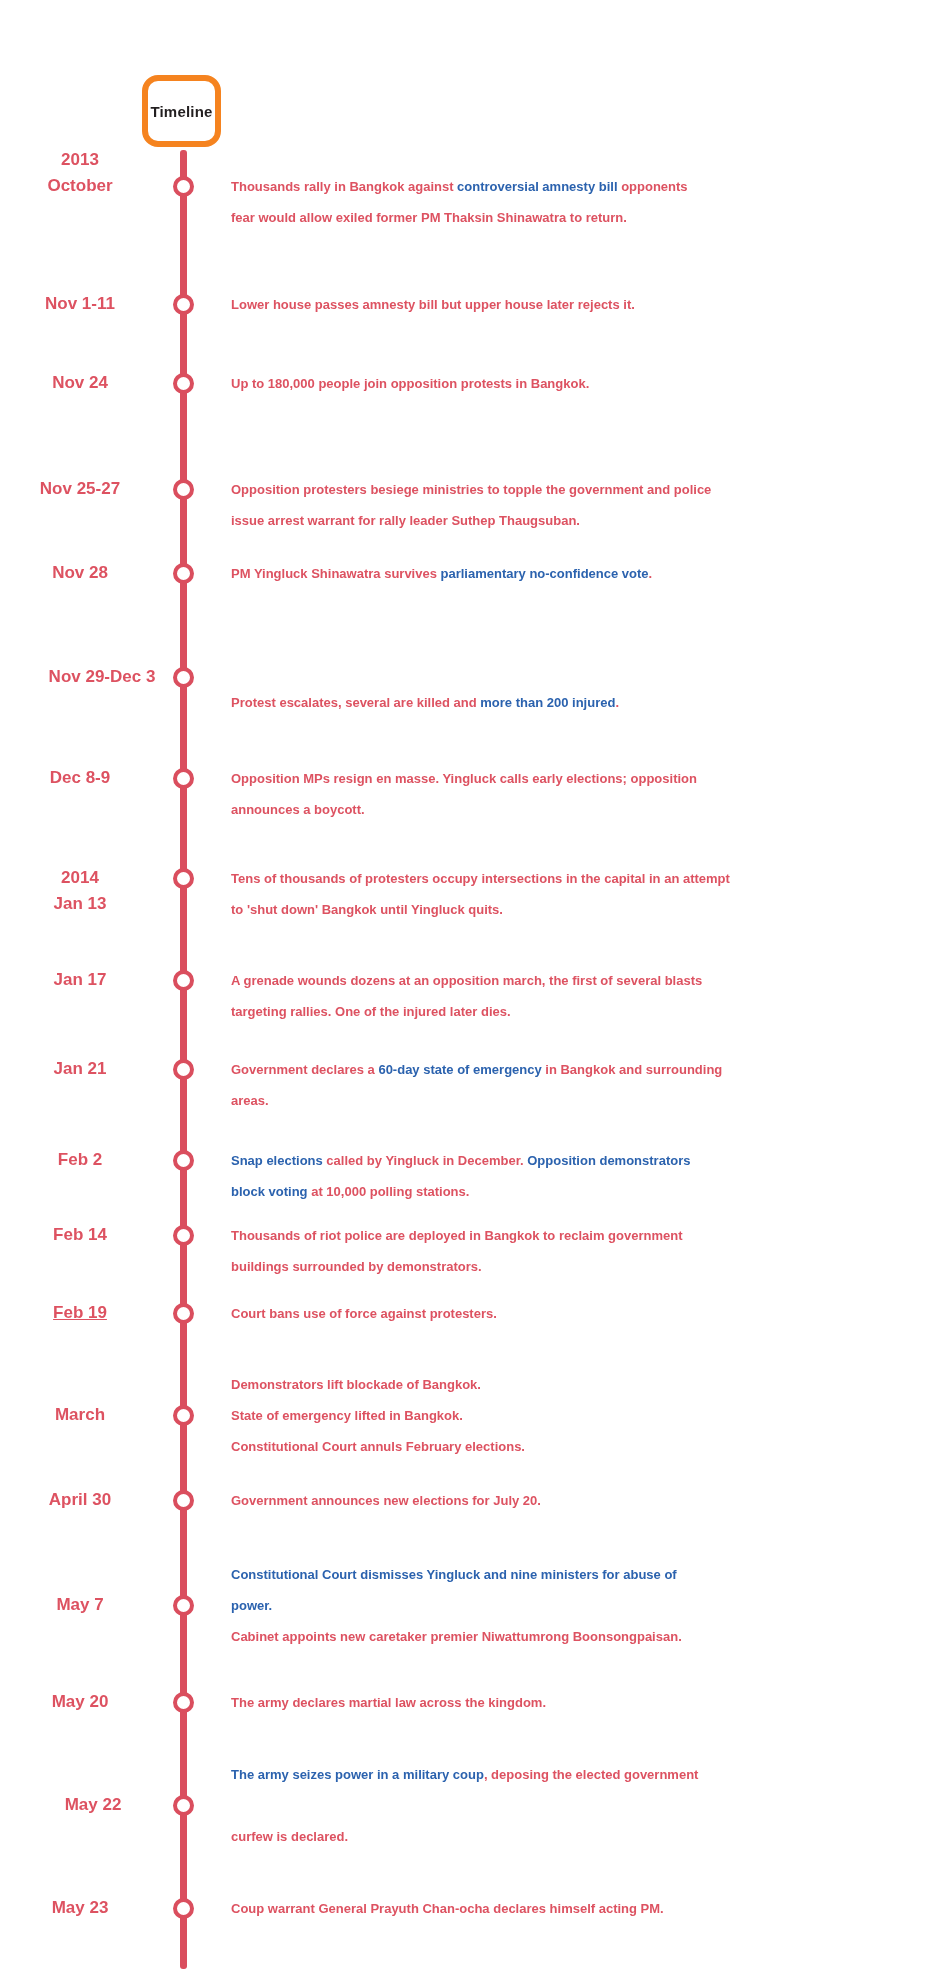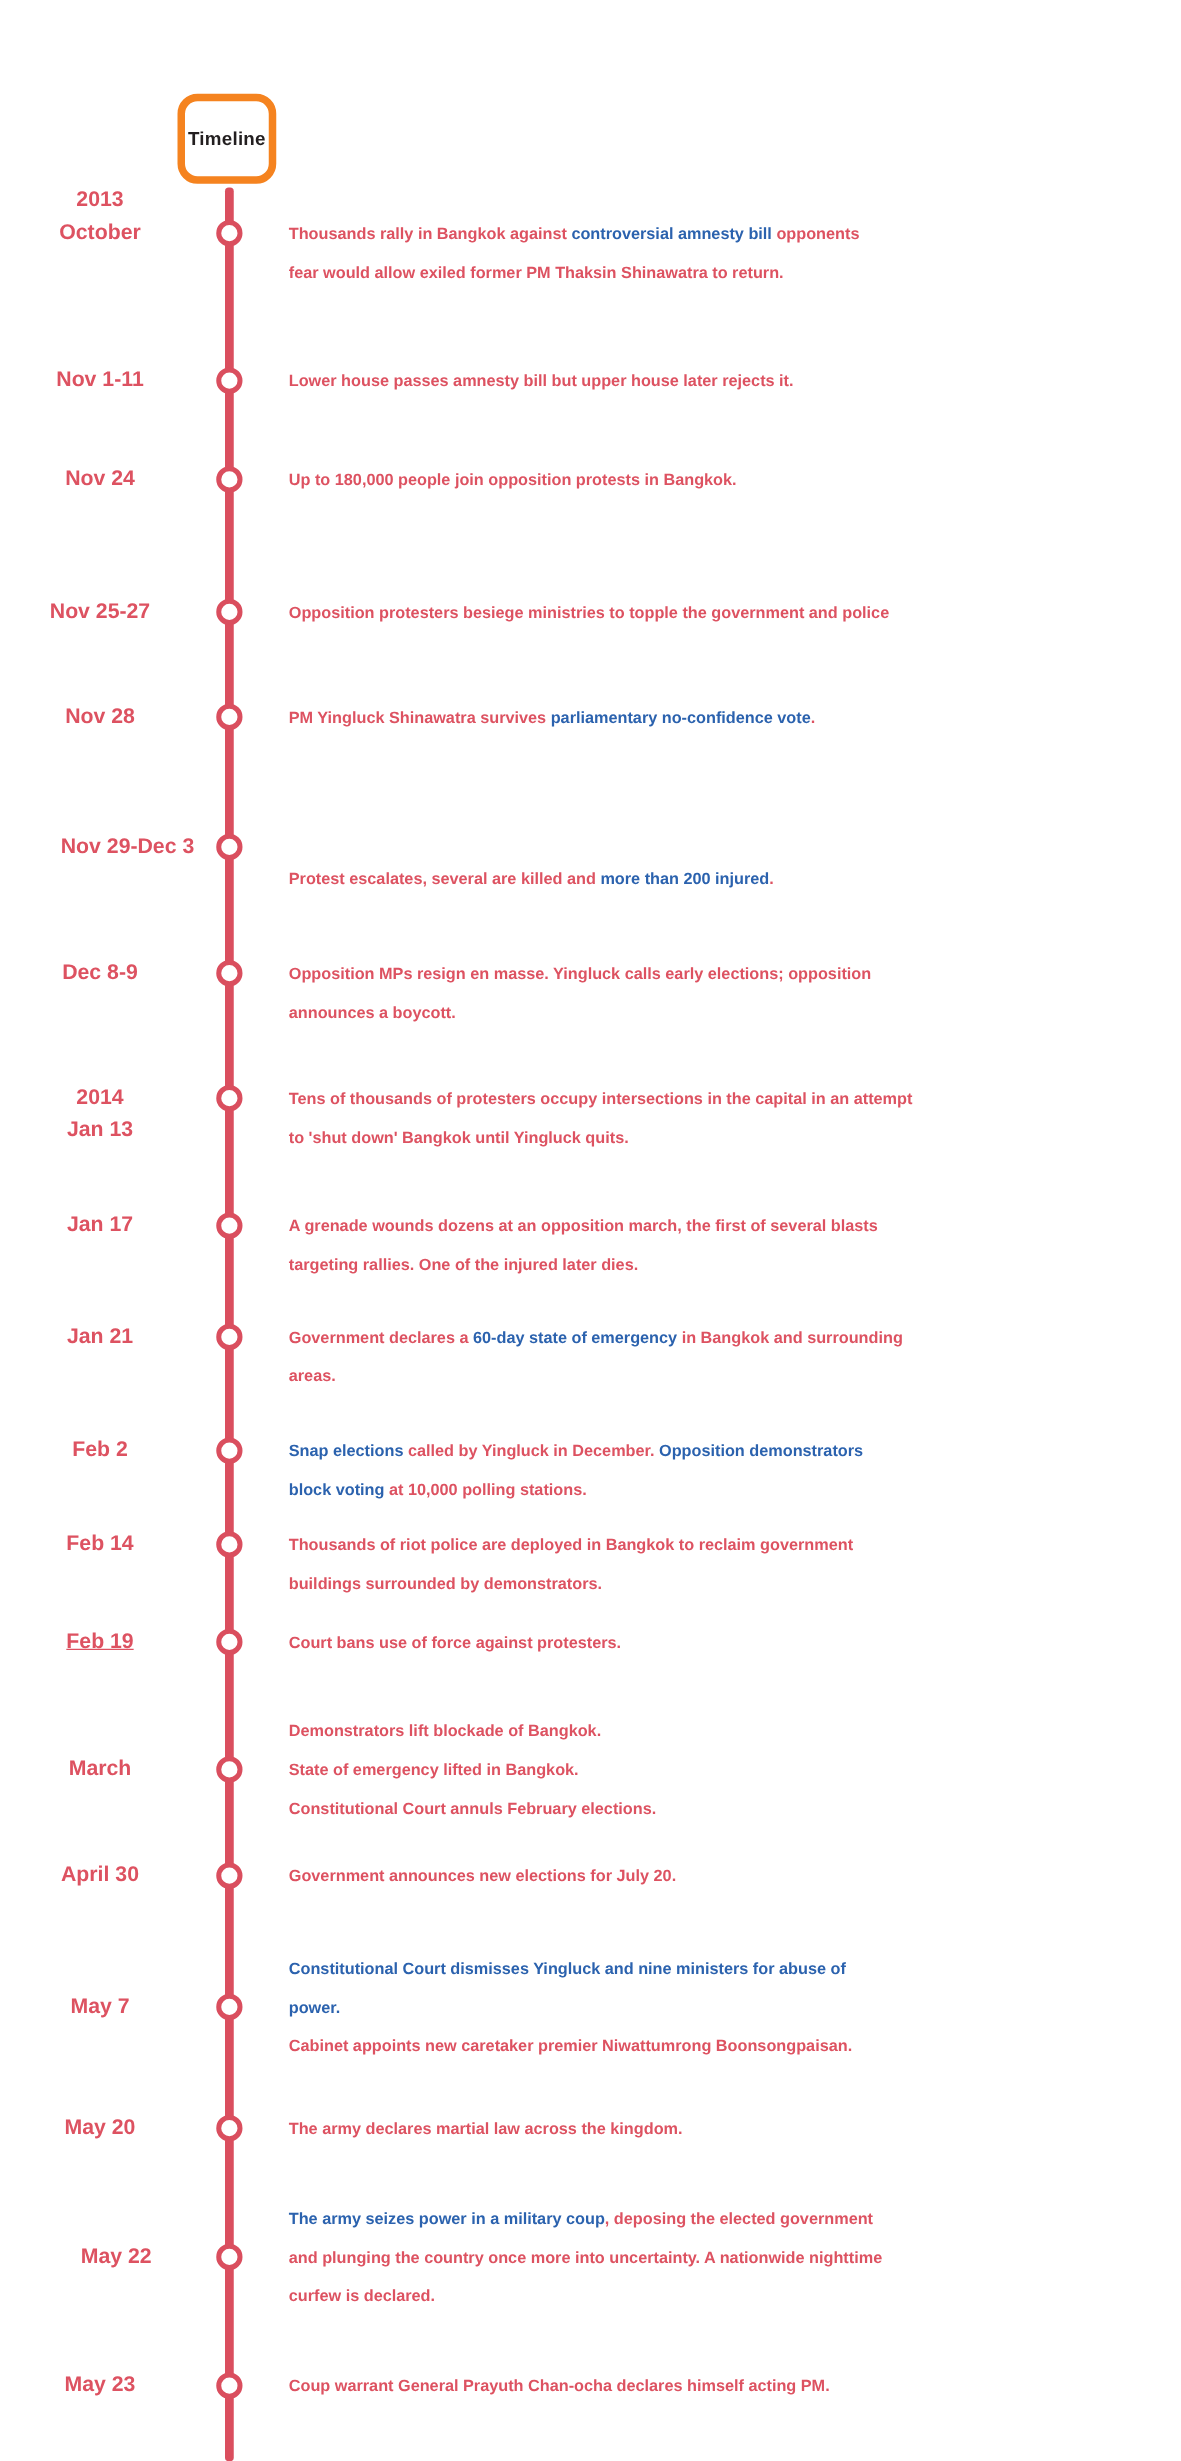--- a/index.html
+++ b/index.html
@@ -94,21 +94,21 @@
     <div class="node" style="top: 175.5px;"></div>
     <div class="event-text" style="top: 170.5px;"><span class="seg-red">Thousands rally in Bangkok against </span><span class="seg-blue">controversial amnesty bill</span><span class="seg-red"> opponents</span><br><span class="seg-red">fear would allow exiled former PM Thaksin Shinawatra to return.</span></div>
     <div class="event-date" style="top: 291px;"><span>Nov 1-11</span></div>
     <div class="node" style="top: 293.5px;"></div>
     <div class="event-text" style="top: 288.5px;"><span class="seg-red">Lower house passes amnesty bill but upper house later rejects it.</span></div>
     <div class="event-date" style="top: 370px;"><span>Nov 24</span></div>
     <div class="node" style="top: 372.5px;"></div>
     <div class="event-text" style="top: 367.5px;"><span class="seg-red">Up to 180,000 people join opposition protests in Bangkok.</span></div>
     <div class="event-date" style="top: 476px;"><span>Nov 25-27</span></div>
     <div class="node" style="top: 478.5px;"></div>
-    <div class="event-text" style="top: 473.5px;"><span class="seg-red">Opposition protesters besiege ministries to topple the government and police</span><br></div>
+    <div class="event-text" style="top: 473.5px;"><span class="seg-red">Opposition protesters besiege ministries to topple the government and police</span><br><span class="seg-red">issue arrest warrant for rally leader Suthep Thaugsuban.</span></div>
     <div class="event-date" style="top: 560px;"><span>Nov 28</span></div>
     <div class="node" style="top: 562.5px;"></div>
     <div class="event-text" style="top: 557.5px;"><span class="seg-red">PM Yingluck Shinawatra survives </span><span class="seg-blue">parliamentary no-confidence vote</span><span class="seg-red">.</span></div>
     <div class="event-date" style="top: 664px; padding-left: 44px;"><span>Nov 29-Dec 3</span></div>
     <div class="node" style="top: 666.5px;"></div>
     <div class="event-text" style="top: 661.5px; margin-top: 25px;"><span class="seg-red">Protest escalates, several are killed and </span><span class="seg-blue">more than 200 injured</span><span class="seg-red">.</span></div>
     <div class="event-date" style="top: 765px;"><span>Dec 8-9</span></div>
     <div class="node" style="top: 767.5px;"></div>
     <div class="event-text" style="top: 762.5px;"><span class="seg-red">Opposition MPs resign en masse. Yingluck calls early elections; opposition</span><br><span class="seg-red">announces a boycott.</span></div>
     <div class="event-date" style="top: 865px;"><span>2014</span><br><span>Jan 13</span></div>
@@ -136,17 +136,17 @@
     <div class="node" style="top: 1489.5px;"></div>
     <div class="event-text" style="top: 1484.5px;"><span class="seg-red">Government announces new elections for July 20.</span></div>
     <div class="event-date" style="top: 1592px;"><span>May 7</span></div>
     <div class="node" style="top: 1594.5px;"></div>
     <div class="event-text" style="top: 1558.5px;"><span class="seg-blue">Constitutional Court dismisses Yingluck and nine ministers for abuse of</span><br><span class="seg-blue">power.</span><br><span class="seg-red">Cabinet appoints new caretaker premier Niwattumrong Boonsongpaisan.</span></div>
     <div class="event-date" style="top: 1689px;"><span>May 20</span></div>
     <div class="node" style="top: 1691.5px;"></div>
     <div class="event-text" style="top: 1686.5px;"><span class="seg-red">The army declares martial law across the kingdom.</span></div>
     <div class="event-date" style="top: 1792px; padding-left: 26px;"><span>May 22</span></div>
     <div class="node" style="top: 1794.5px;"></div>
-    <div class="event-text" style="top: 1758.5px;"><span class="seg-blue">The army seizes power in a military coup</span><span class="seg-red">, deposing the elected government</span><br><span class="seg-red">and plunging the country once more into uncertainty. A nationwide nighttime</span><br><span class="seg-red">curfew is declared.</span></div>
+    <div class="event-text" style="top: 1758.5px;"><span class="seg-blue">The army seizes power in a military coup</span><span class="seg-red">, deposing the elected government</span><br><br><span class="seg-red">curfew is declared.</span></div>
     <div class="event-date" style="top: 1895px;"><span>May 23</span></div>
     <div class="node" style="top: 1897.5px;"></div>
     <div class="event-text" style="top: 1892.5px;"><span class="seg-red">Coup warrant General Prayuth Chan-ocha declares himself acting PM.</span></div>
   </div>
 
 </body></html>

